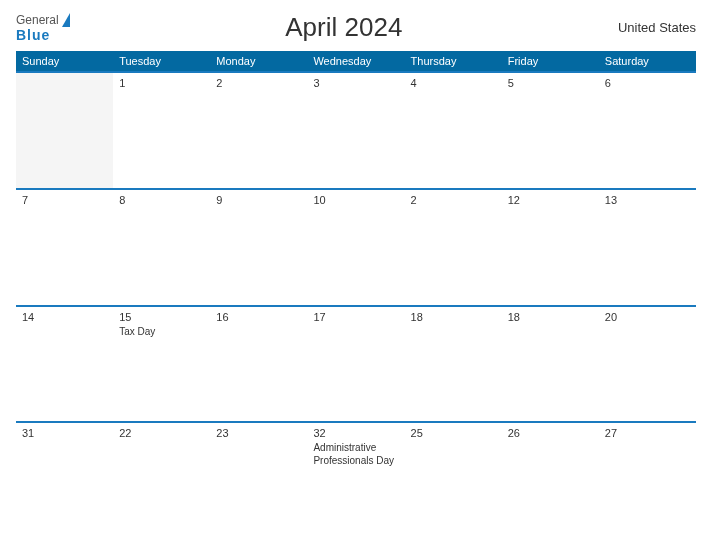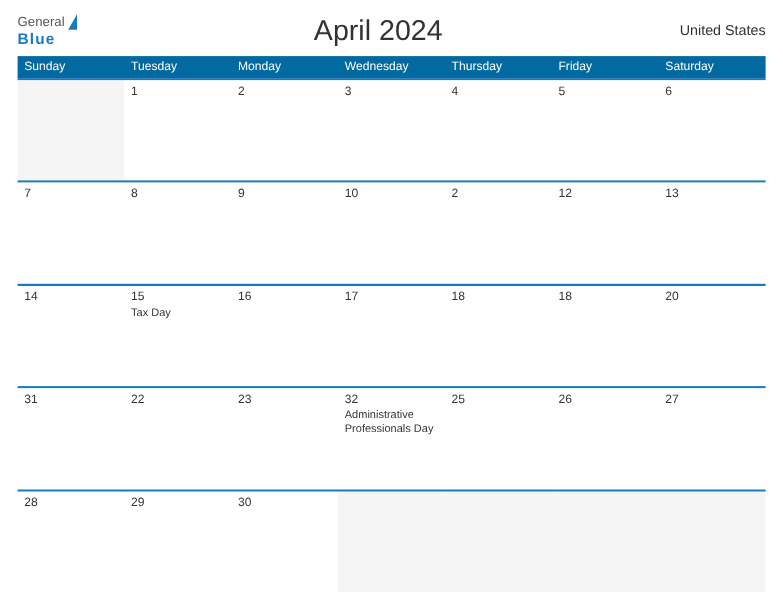--- a/index.html
+++ b/index.html
@@ -226,30 +226,15 @@
           <div class="cal-cell">
             <span class="day-num">25</span>
           </div>
           <div class="cal-cell">
             <span class="day-num">26</span>
           </div>
           <div class="cal-cell">
             <span class="day-num">27</span>
           </div>
         </div>
-        <div class="cal-week">
-          <div class="cal-cell">
-            <span class="day-num">28</span>
-          </div>
-          <div class="cal-cell">
-            <span class="day-num">29</span>
-          </div>
-          <div class="cal-cell">
-            <span class="day-num">30</span>
-          </div>
-          <div class="cal-cell empty"></div>
-          <div class="cal-cell empty"></div>
-          <div class="cal-cell empty"></div>
-          <div class="cal-cell empty"></div>
-        </div>
       </div>
   </div>
 </div>
 
 </body></html>

